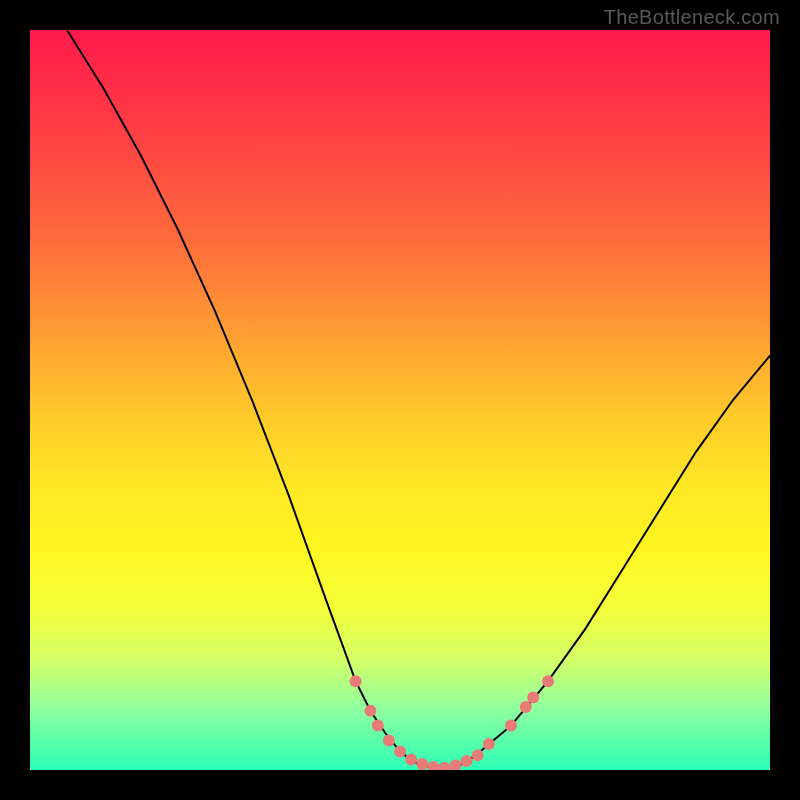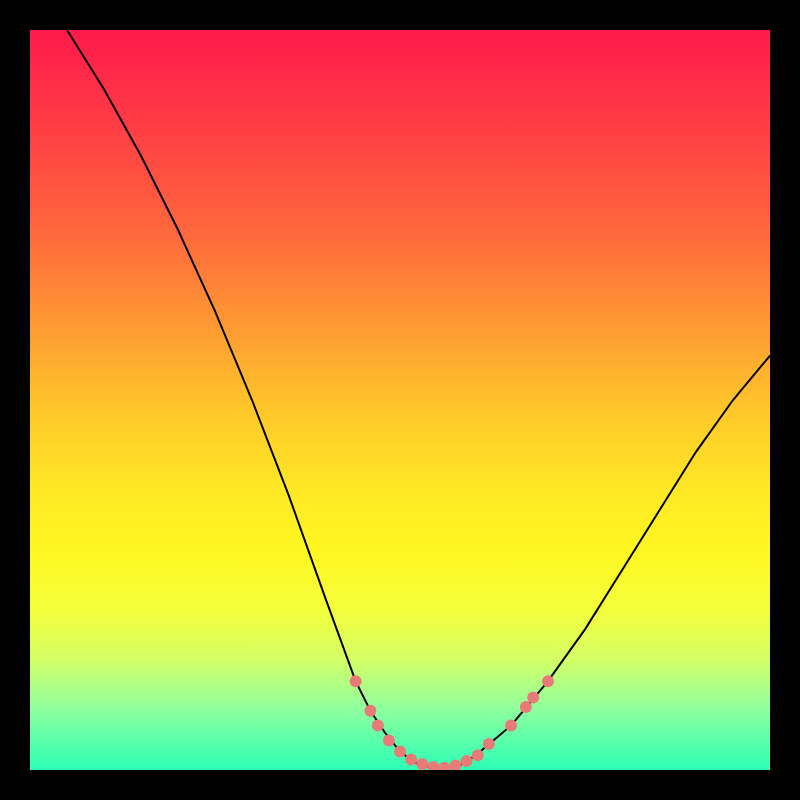--- a/index.html
+++ b/index.html
@@ -19,20 +19,21 @@
     #2bffb5 100%)}
   svg.curve{position:absolute;inset:0}
   .curve path{fill:none;stroke:#000;stroke-width:2}
   .marker{fill:#e87a78}
   .watermark{position:absolute;top:6px;right:20px;color:#5a5a5a;font-size:20px;font-weight:500;letter-spacing:0.3px}
 </style>
 </head>
 <body>
 
 <div class="frame">
+  <div class="watermark">TheBottleneck.com</div>
   <div class="plot">
     <div class="gradient"></div>
     <svg class="curve" viewBox="0 0 740 740" preserveAspectRatio="none">
       <path id="curve-path" d="M37.0 0.0 L74.0 59.2 L111.0 125.8 L148.0 199.8 L185.0 281.2 L222.0 370.0 L259.0 466.2 L296.0 569.8 L325.6 651.2 L340.4 680.8 L355.2 703.0 L370.0 721.5 L384.8 732.6 L399.6 737.0 L414.4 738.5 L429.2 735.6 L444.0 726.7 L481.0 695.6 L518.0 651.2 L555.0 599.4 L592.0 540.2 L629.0 481.0 L666.0 421.8 L703.0 370.0 L740.0 325.6"></path>
       <g id="markers">
           <circle cx="325.6" cy="651.2" r="6" class="marker"></circle>
           <circle cx="340.4" cy="680.8" r="6" class="marker"></circle>
           <circle cx="347.8" cy="695.6" r="6" class="marker"></circle>
           <circle cx="358.9" cy="710.4" r="6" class="marker"></circle>
           <circle cx="370.0" cy="721.5" r="6" class="marker"></circle>

